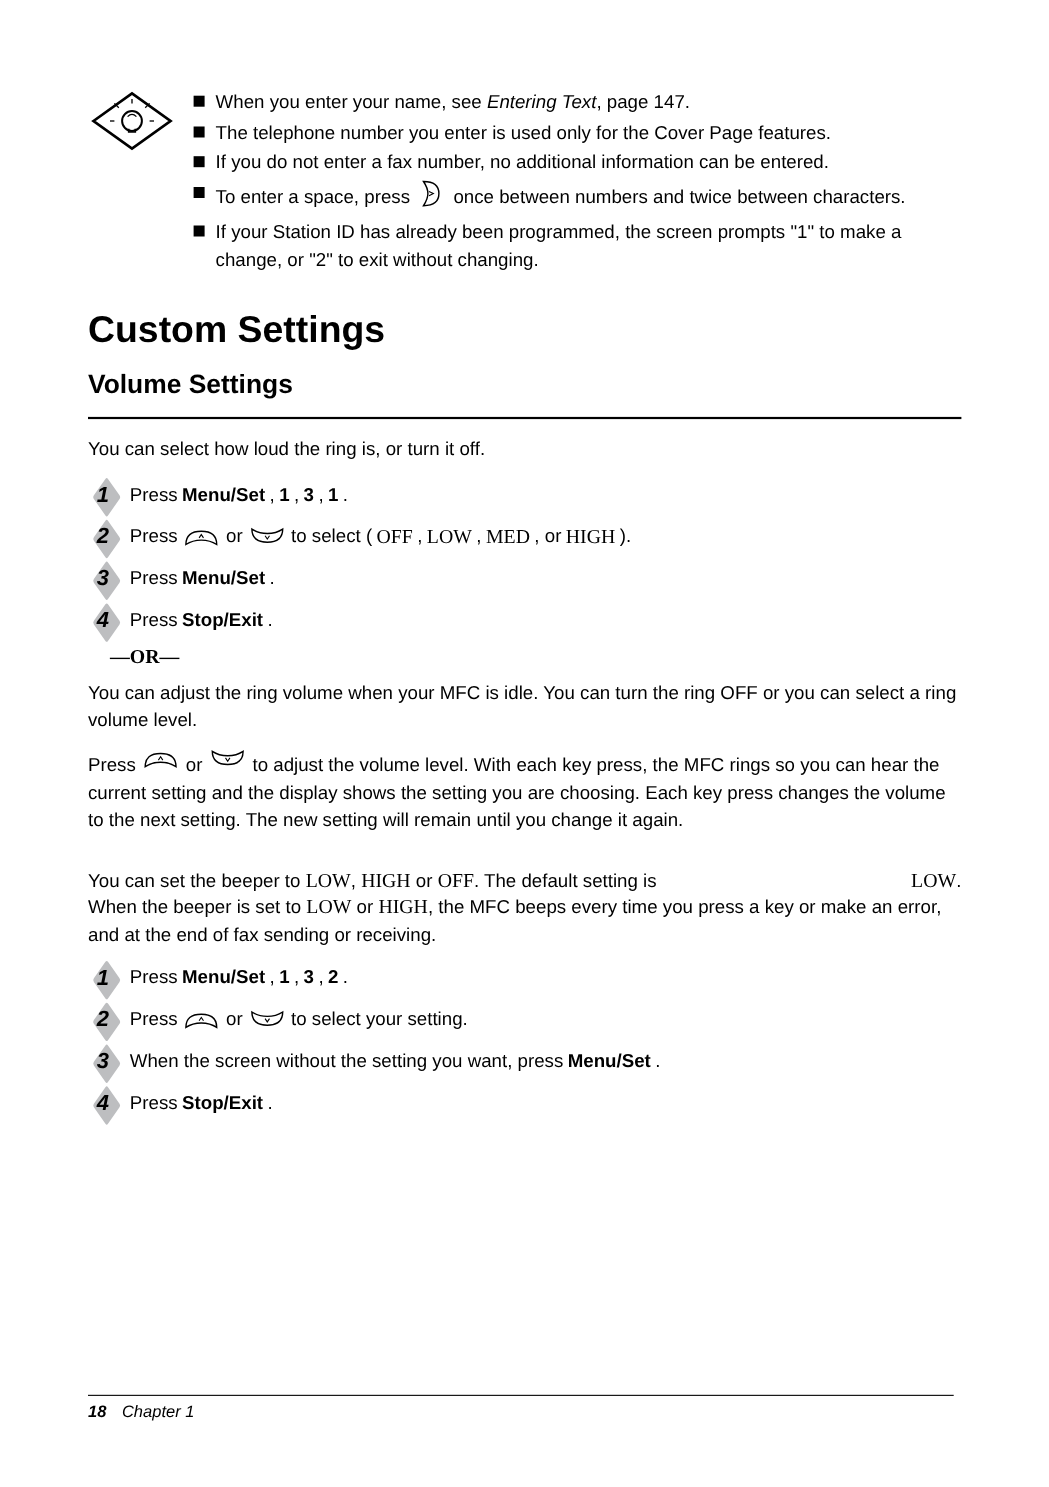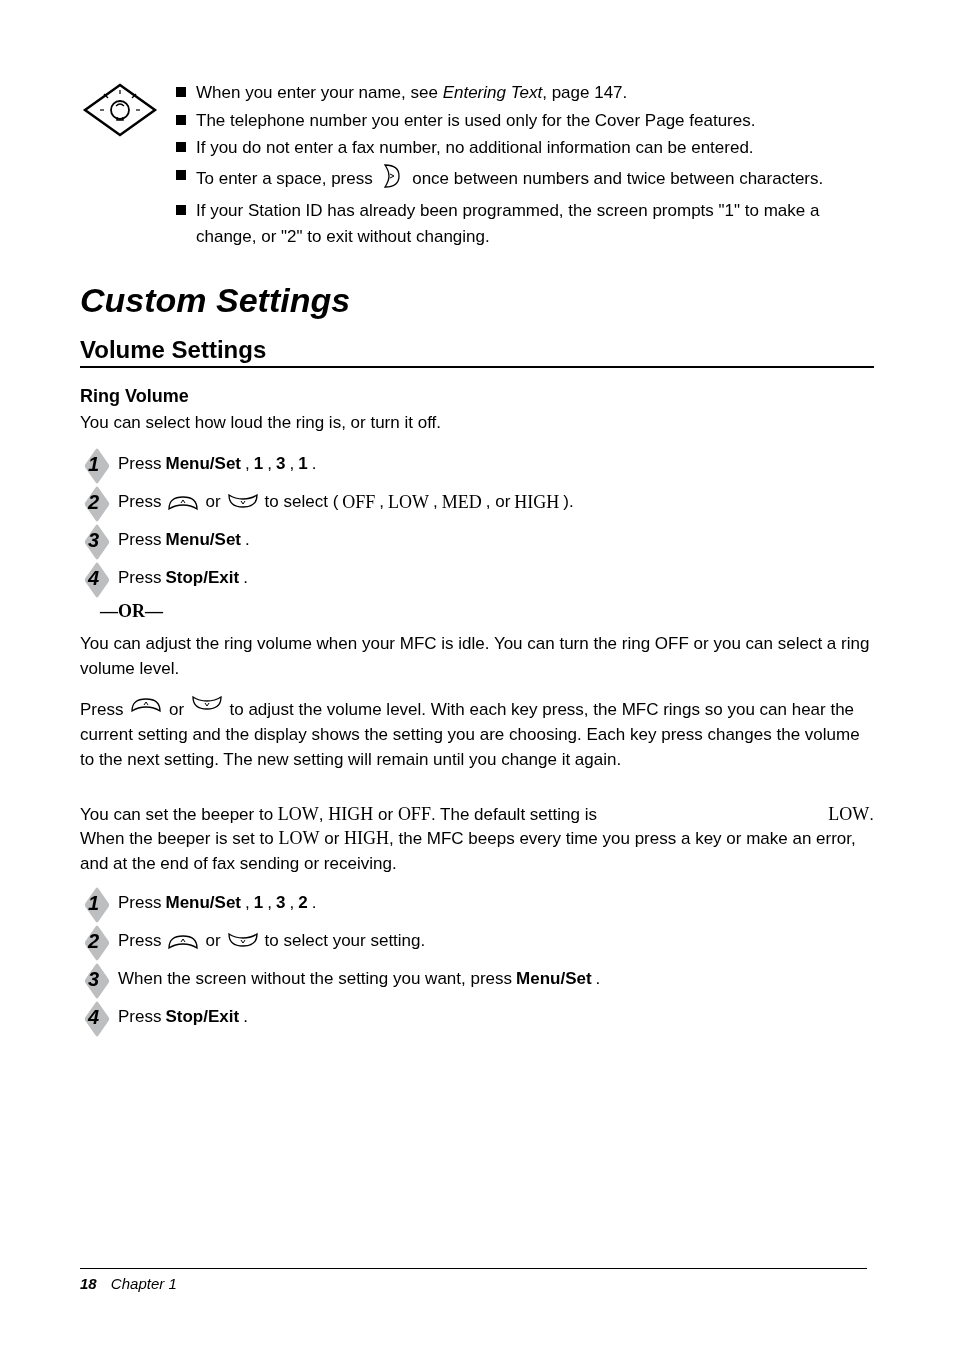--- a/index.html
+++ b/index.html
@@ -8,22 +8,22 @@
 
   .tip-row { display: flex; gap: 16px; margin-bottom: 24px; }
   .tip-icon-box { width: 80px; height: 60px; flex-shrink: 0; }
   .tip-bullets { flex: 1; font-size: 17px; line-height: 1.5; }
   .bullet-row { display: flex; align-items: flex-start; margin-bottom: 2px; }
   .bullet-sq { width: 10px; height: 10px; background: #000; flex-shrink: 0; margin-top: 7px; margin-right: 10px; }
   .bullet-text { flex: 1; }
   .italic { font-style: italic; }
   .inline-svg { display: inline-block; vertical-align: middle; margin: 0 4px; }
 
-  .section-title { font-size: 34px; font-weight: bold; font-style: italic; margin-top: 30px; margin-bottom: 16px; }
-  .subsection-title { font-size: 24px; font-weight: bold; margin-bottom: 2px; }
+  .section-title { font-size: 34px; font-weight: bold; margin-top: 30px; margin-bottom: 16px; }
+  .subsection-title { font-size: 24px; font-weight: bold; margin-bottom: 15px; }
   .hr-thick { border: none; border-top: 2px solid #000; margin-bottom: 18px; }
   .sub3-title { font-size: 18px; font-weight: bold; margin-bottom: 6px; }
 
   .para-intro { font-size: 17px; margin-bottom: 16px; margin-left: 0; }
   .steps { margin-left: 0; }
   .step-row { display: flex; align-items: center; margin-bottom: 8px; font-size: 17px; min-height: 30px; }
   .step-num-box { width: 38px; position: relative; flex-shrink: 0; }
   .step-num-bg { width: 22px; height: 22px; background: #BDBEC0; position: absolute; top: 2px; left: 6px; transform: rotate(45deg) skew(10deg, 10deg); border-radius: 2px; }
   .step-num { position: relative; font-size: 20px; font-weight: bold; font-style: italic; z-index: 1; padding-left: 8px; }
   .step-body { flex: 1; display: flex; align-items: center; flex-wrap: wrap; gap: 4px; }
@@ -95,21 +95,20 @@
         <div class="bullet-text">If your Station ID has already been programmed, the screen prompts "1" to make a change, or "2" to exit without changing.</div>
       </div>
     </div>
   </div>
 
   <div class="section-title">Custom Settings</div>
 
   <div class="subsection-title">Volume Settings</div>
   <hr class="hr-thick">
 
-  <div class="sub3-title">Ring Volume</div>
   <div class="para-intro">You can select how loud the ring is, or turn it off.</div>
 
   <div class="steps">
     <div class="step-row">
       <div class="step-num-box">
           <div class="step-num-bg"></div>
           <div class="step-num">1</div>
         </div>
       <div class="step-body">
         <span>Press </span>

